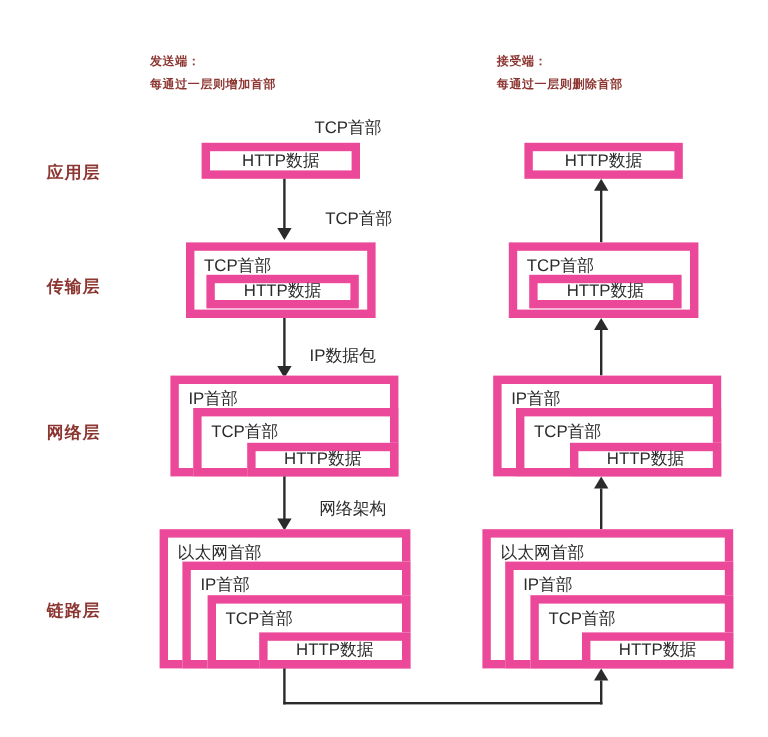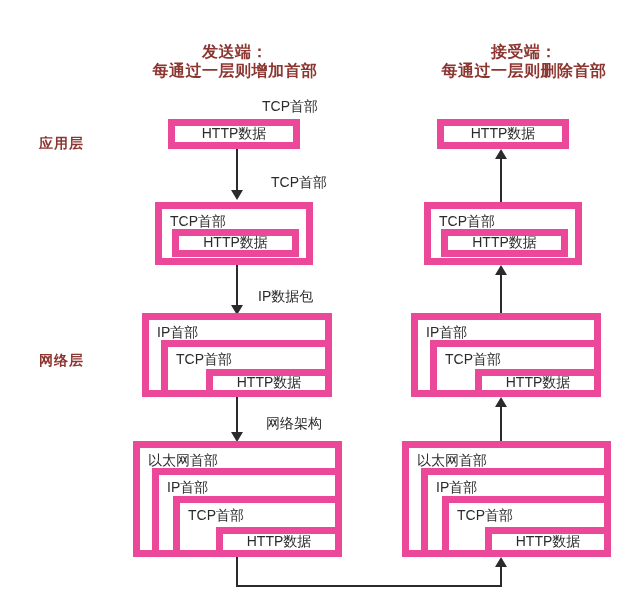--- a/index.html
+++ b/index.html
@@ -12,24 +12,24 @@
     width: 640px;
     height: 614px;
     background: #ffffff;
     font-family: "Liberation Sans", "DejaVu Sans", sans-serif;
     overflow: hidden;
   }
 
   
   .col-head {
     position: absolute;
-    text-align: center;
+    text-align: left;
     color: #8c3631;
     font-weight: bold;
-    font-size: 16px;
+    font-size: 10px;
     line-height: 19px;
     letter-spacing: 0.5px;
     white-space: nowrap;
   }
 
   
   .layer-label {
     position: absolute;
     left: 39px;
     width: 110px;
@@ -102,21 +102,23 @@
     <div>发送端：</div>
     <div>每通过一层则增加首部</div>
   </div>
 
   <div class="col-head" style="left:414px; top:42px; width:220px;">
     <div>接受端：</div>
     <div>每通过一层则删除首部</div>
   </div>
 
   <div class="layer-label" style="top:135px;">应用层</div>
+  <div class="layer-label" style="top:230px;">传输层</div>
   <div class="layer-label" style="top:352px;">网络层</div>
+  <div class="layer-label" style="top:500px;">链路层</div>
 
   <div class="flow-label" style="left:262px; top:98px;">TCP首部</div>
   <div class="flow-label" style="left:271px; top:174px;">TCP首部</div>
   <div class="flow-label" style="left:258px; top:288px;">IP数据包</div>
   <div class="flow-label" style="left:266px; top:415px;">网络架构</div>
 
   <div class="pkt centered" style="left:168px; top:119px; width:132px; height:30px;">
     <span class="cap">HTTP数据</span>
   </div>
 

